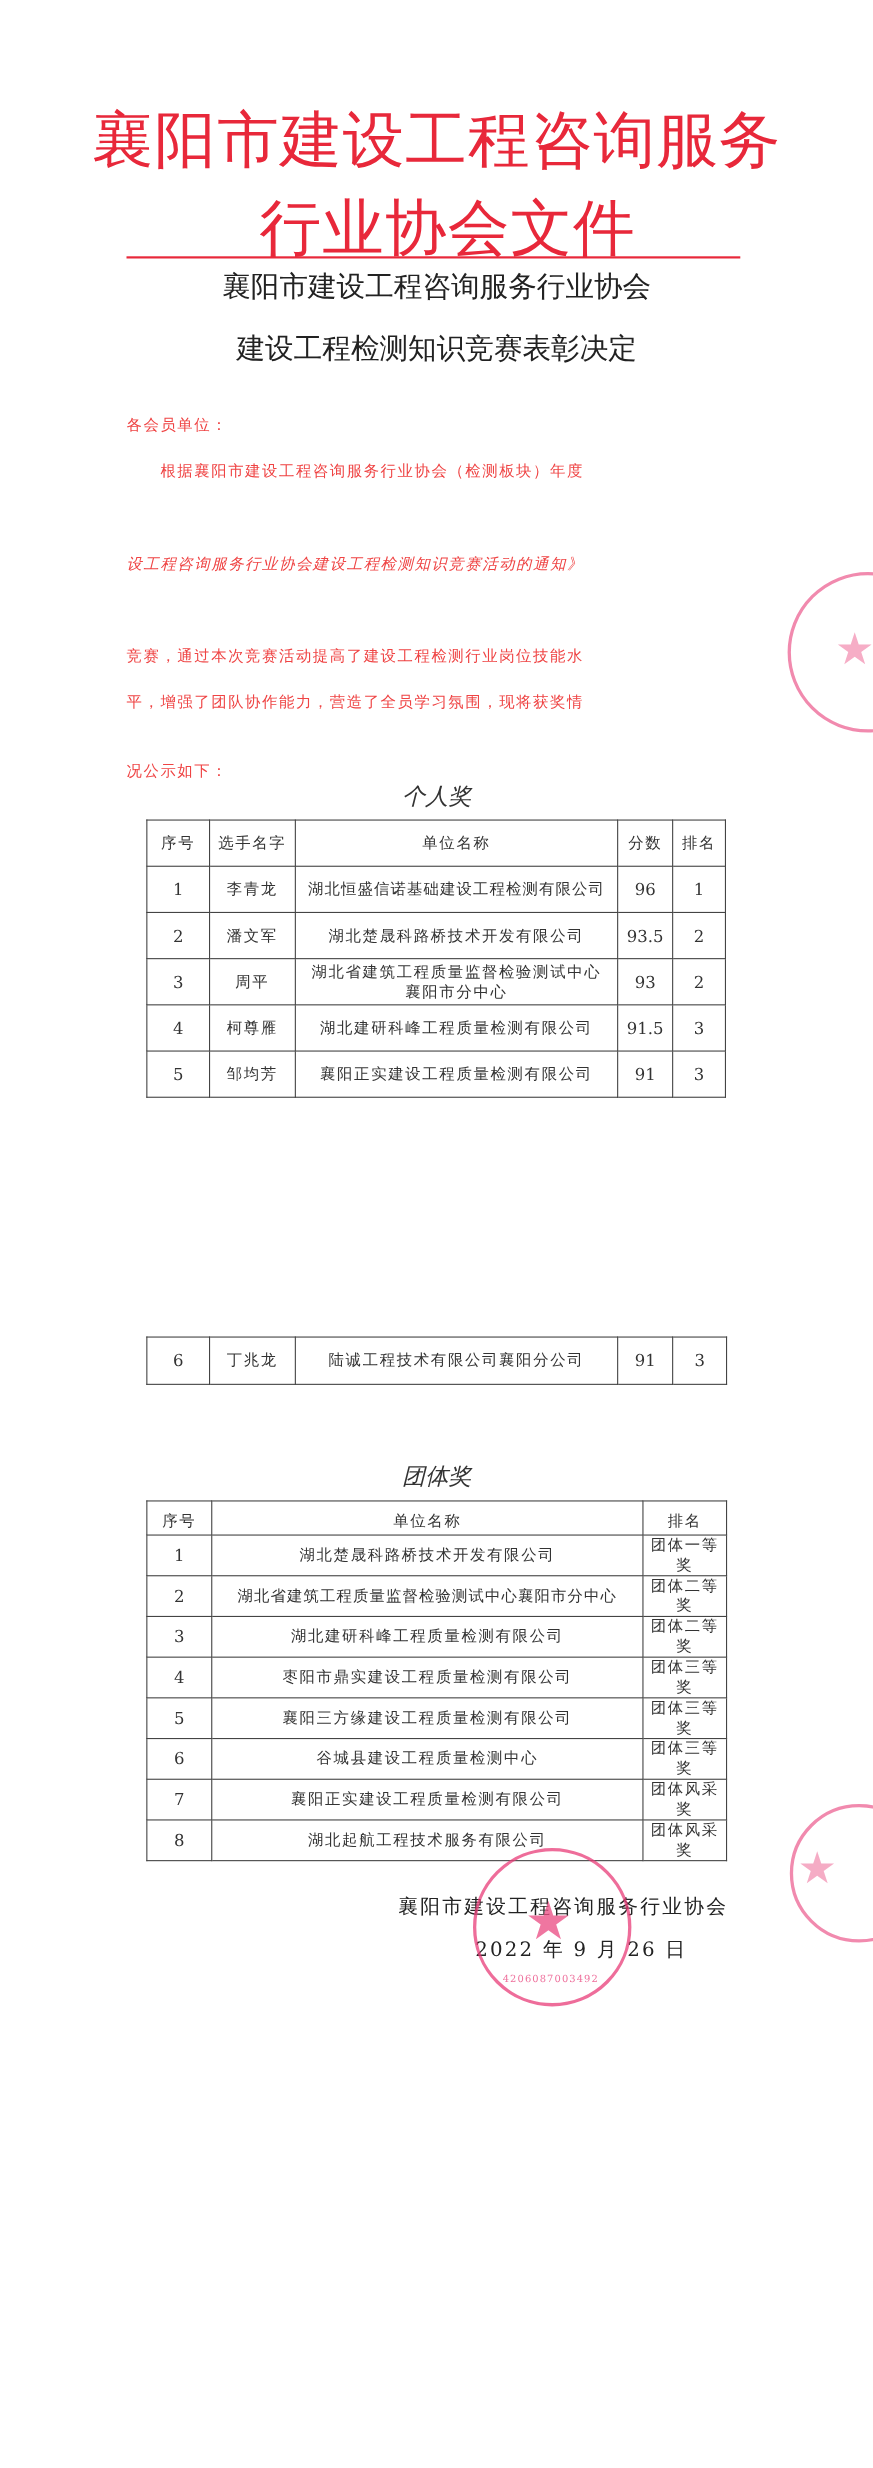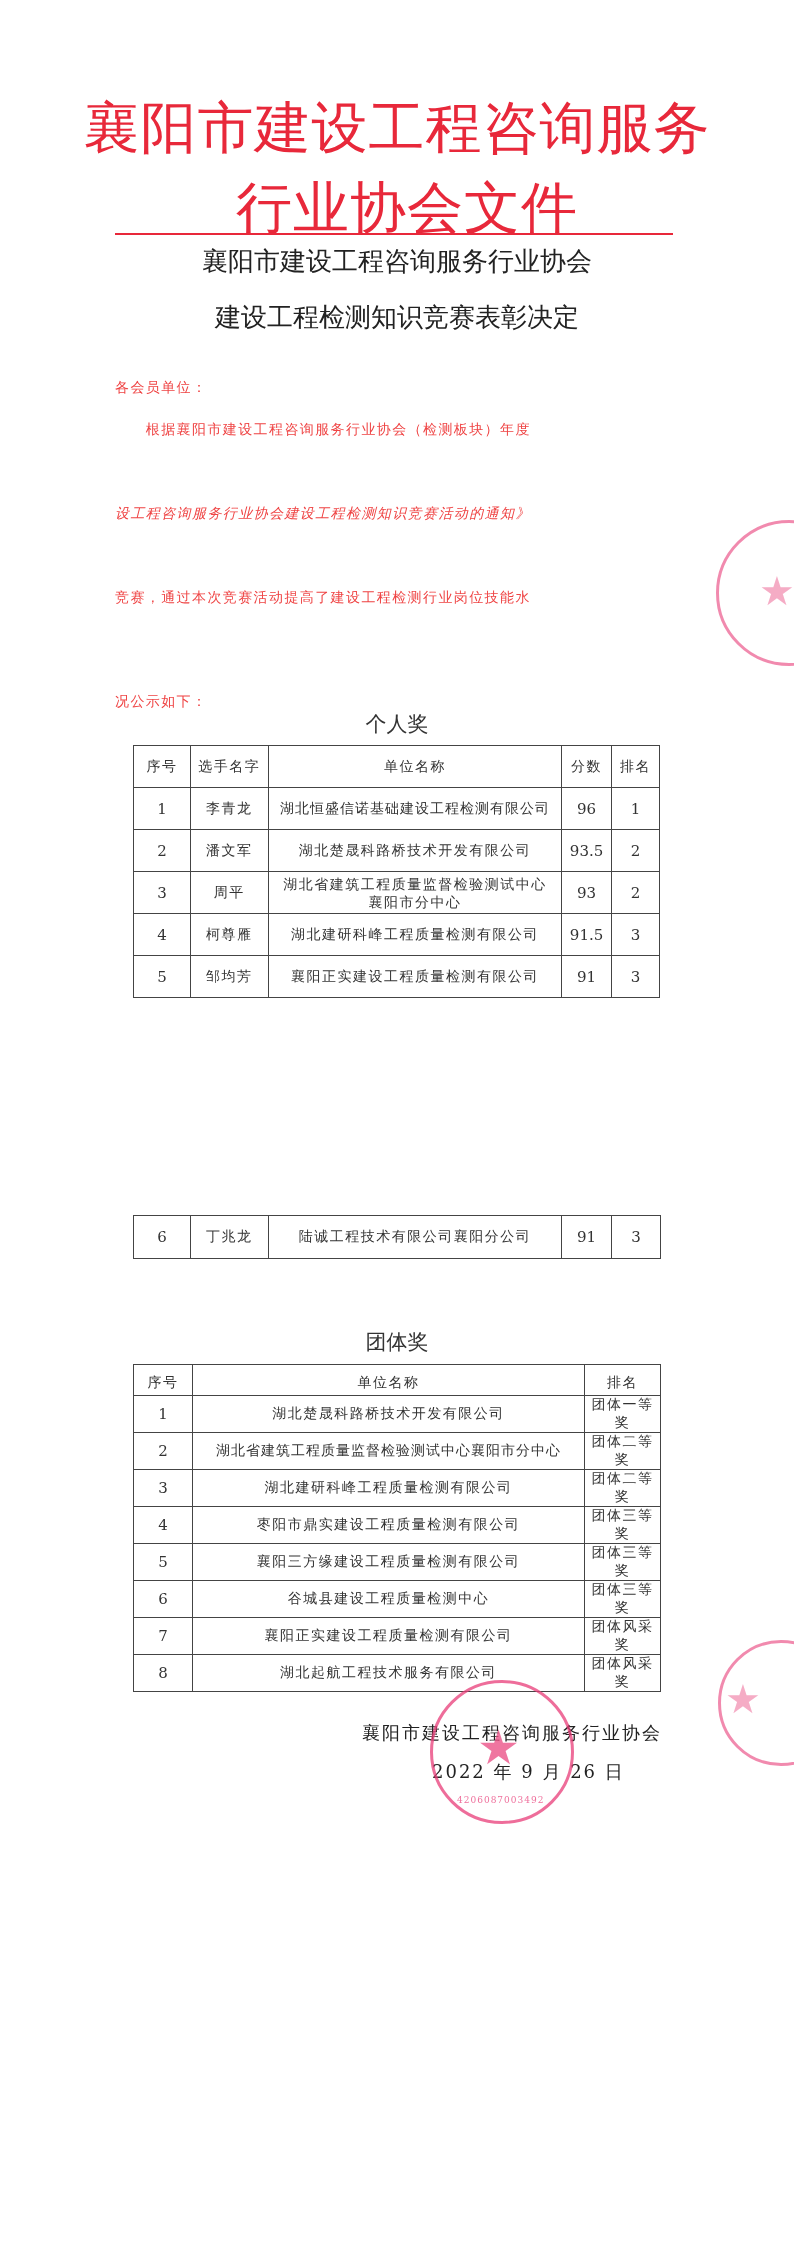--- a/index.html
+++ b/index.html
@@ -54,24 +54,25 @@
 <div class="abs red-rule"></div>
 
 <div class="abs sub-title" id="st1">襄阳市建设工程咨询服务行业协会</div>
 <div class="abs sub-title" id="st2">建设工程检测知识竞赛表彰决定</div>
 
 <div class="abs body-text" style="top:380px; height:320px;">
   <div class="line" style="top:0px;">各会员单位：</div>
   <div class="line" style="top:42px;">　　根据襄阳市建设工程咨询服务行业协会（检测板块）年度</div>
   <div class="line" style="top:126px;font-style:italic;">设工程咨询服务行业协会建设工程检测知识竞赛活动的通知》</div>
   <div class="line" style="top:210px;">竞赛，通过本次竞赛活动提高了建设工程检测行业岗位技能水</div>
+  <div class="line" style="top:252px;">平，增强了团队协作能力，营造了全员学习氛围，现将获奖情</div>
   <div class="line" style="top:294px;margin-top:20px;">况公示如下：</div>
 </div>
 
-<div class="abs sec-title" style="top:710px;">个人奖</div>
+<div class="abs sec-title" style="top:710px;font-style:italic;">个人奖</div>
 
 <table id="ind-table">
   <colgroup>
       <col style="width:57px">
       <col style="width:78px">
       <col style="width:294px">
       <col style="width:50px">
       <col style="width:48px">
     </colgroup>
   <tbody>
@@ -135,21 +136,21 @@
       <tr>
     <td class="num">6</td>
     <td>丁兆龙</td>
     <td>陆诚工程技术有限公司襄阳分公司</td>
     <td class="num">91</td>
     <td class="num">3</td>
   </tr>
 </tbody>
   </table>
 
-<div class="abs sec-title" style="top:1328px;">团体奖</div>
+<div class="abs sec-title" style="top:1328px;font-style:italic;">团体奖</div>
 
 <table id="team-table">
   <colgroup>
       <col style="width:59px">
       <col style="width:393px">
       <col style="width:76px">
     </colgroup>
   <tbody>
       <tr style="height:31px;">
     <th style="vertical-align:bottom; padding-bottom:3px;">序号</th>

